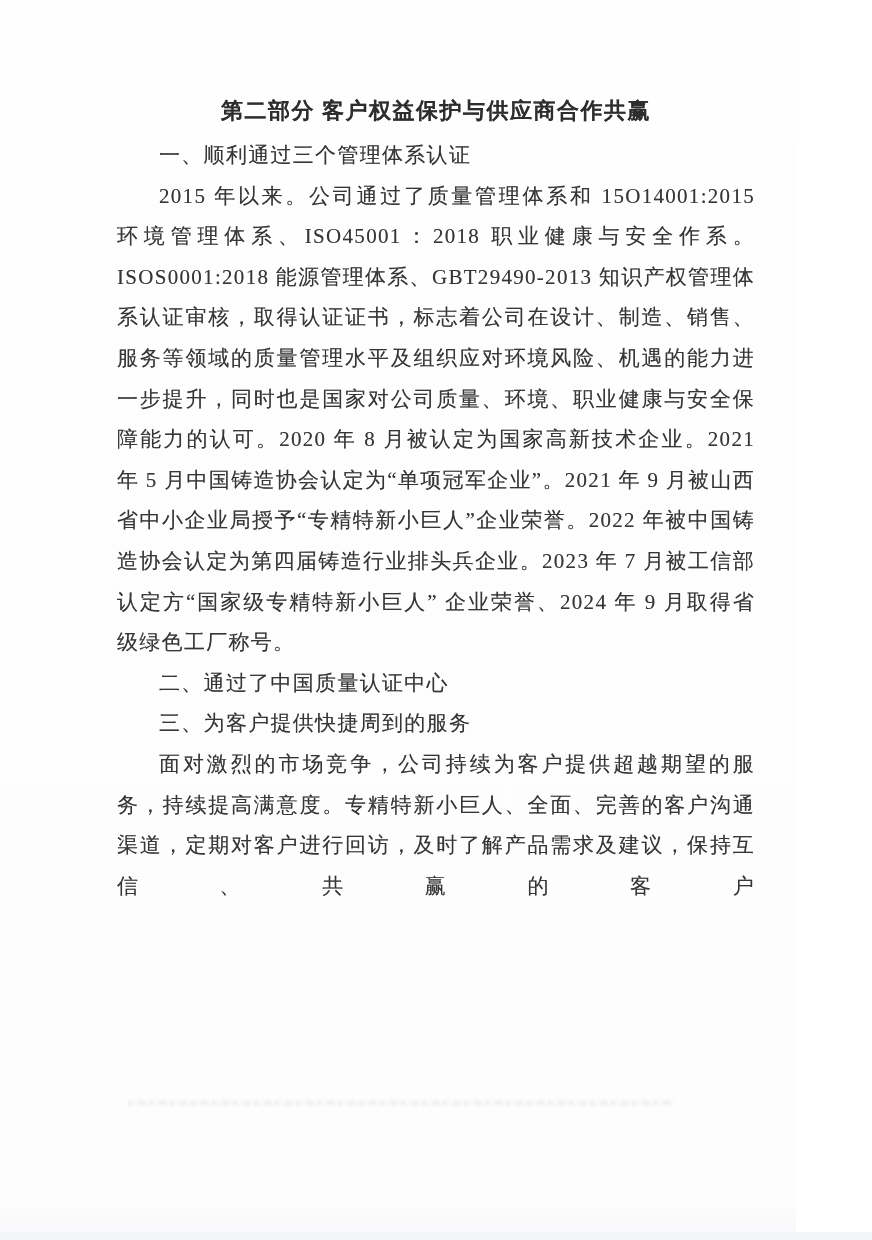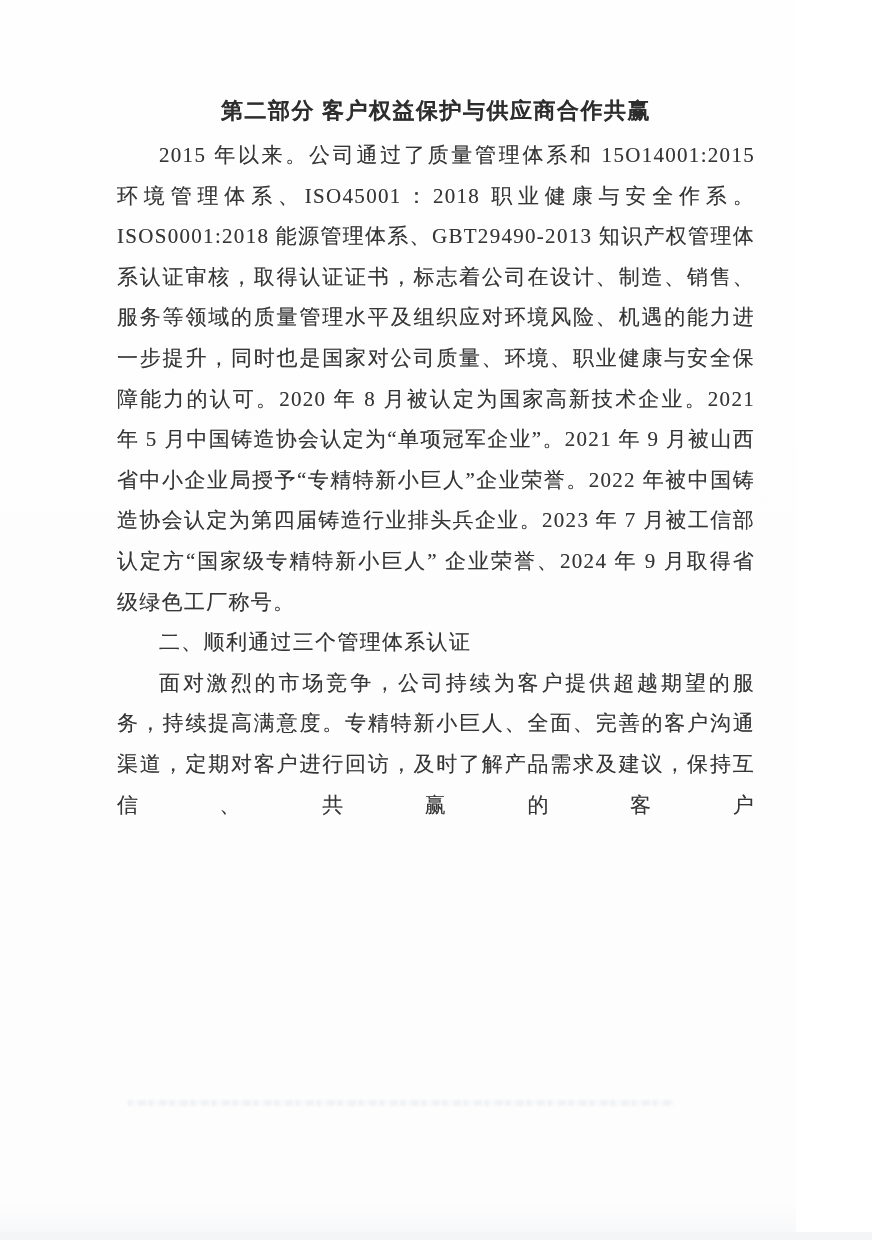--- a/index.html
+++ b/index.html
@@ -68,25 +68,27 @@
     background: #f3f5f7;
   }
 </style>
 </head>
 <body>
 
 <div class="page">
   <div class="content">
     <h1 class="doc-title">第二部分 客户权益保护与供应商合作共赢</h1>
 
+    <p class="para">一、顺利通过三个管理体系认证</p>
 
     <p class="para">2015 年以来。公司通过了质量管理体系和 15O14001:2015 环境管理体系、ISO45001：2018 职业健康与安全作系。ISOS0001:2018 能源管理体系、GBT29490-2013 知识产权管理体系认证审核，取得认证证书，标志着公司在设计、制造、销售、服务等领域的质量管理水平及组织应对环境风险、机遇的能力进一步提升，同时也是国家对公司质量、环境、职业健康与安全保障能力的认可。2020 年 8 月被认定为国家高新技术企业。2021 年 5 月中国铸造协会认定为“单项冠军企业”。2021 年 9 月被山西省中小企业局授予“专精特新小巨人”企业荣誉。2022 年被中国铸造协会认定为第四届铸造行业排头兵企业。2023 年 7 月被工信部认定方“国家级专精特新小巨人” 企业荣誉、2024 年 9 月取得省级绿色工厂称号。</p>
 
-    <p class="para">二、顺利通过三个管理体系认证</p>
+    <p class="para">二、通过了中国质量认证中心</p>
 
 
+    <p class="para">三、为客户提供快捷周到的服务</p>
 
     <p class="para cut">面对激烈的市场竞争，公司持续为客户提供超越期望的服务，持续提高满意度。专精特新小巨人、全面、完善的客户沟通渠道，定期对客户进行回访，及时了解产品需求及建议，保持互信、共赢的客户</p>
   </div>
 
   <div class="scan-artifact"></div>
   <div class="bottom-strip"></div>
 </div>
 
 </body></html>

